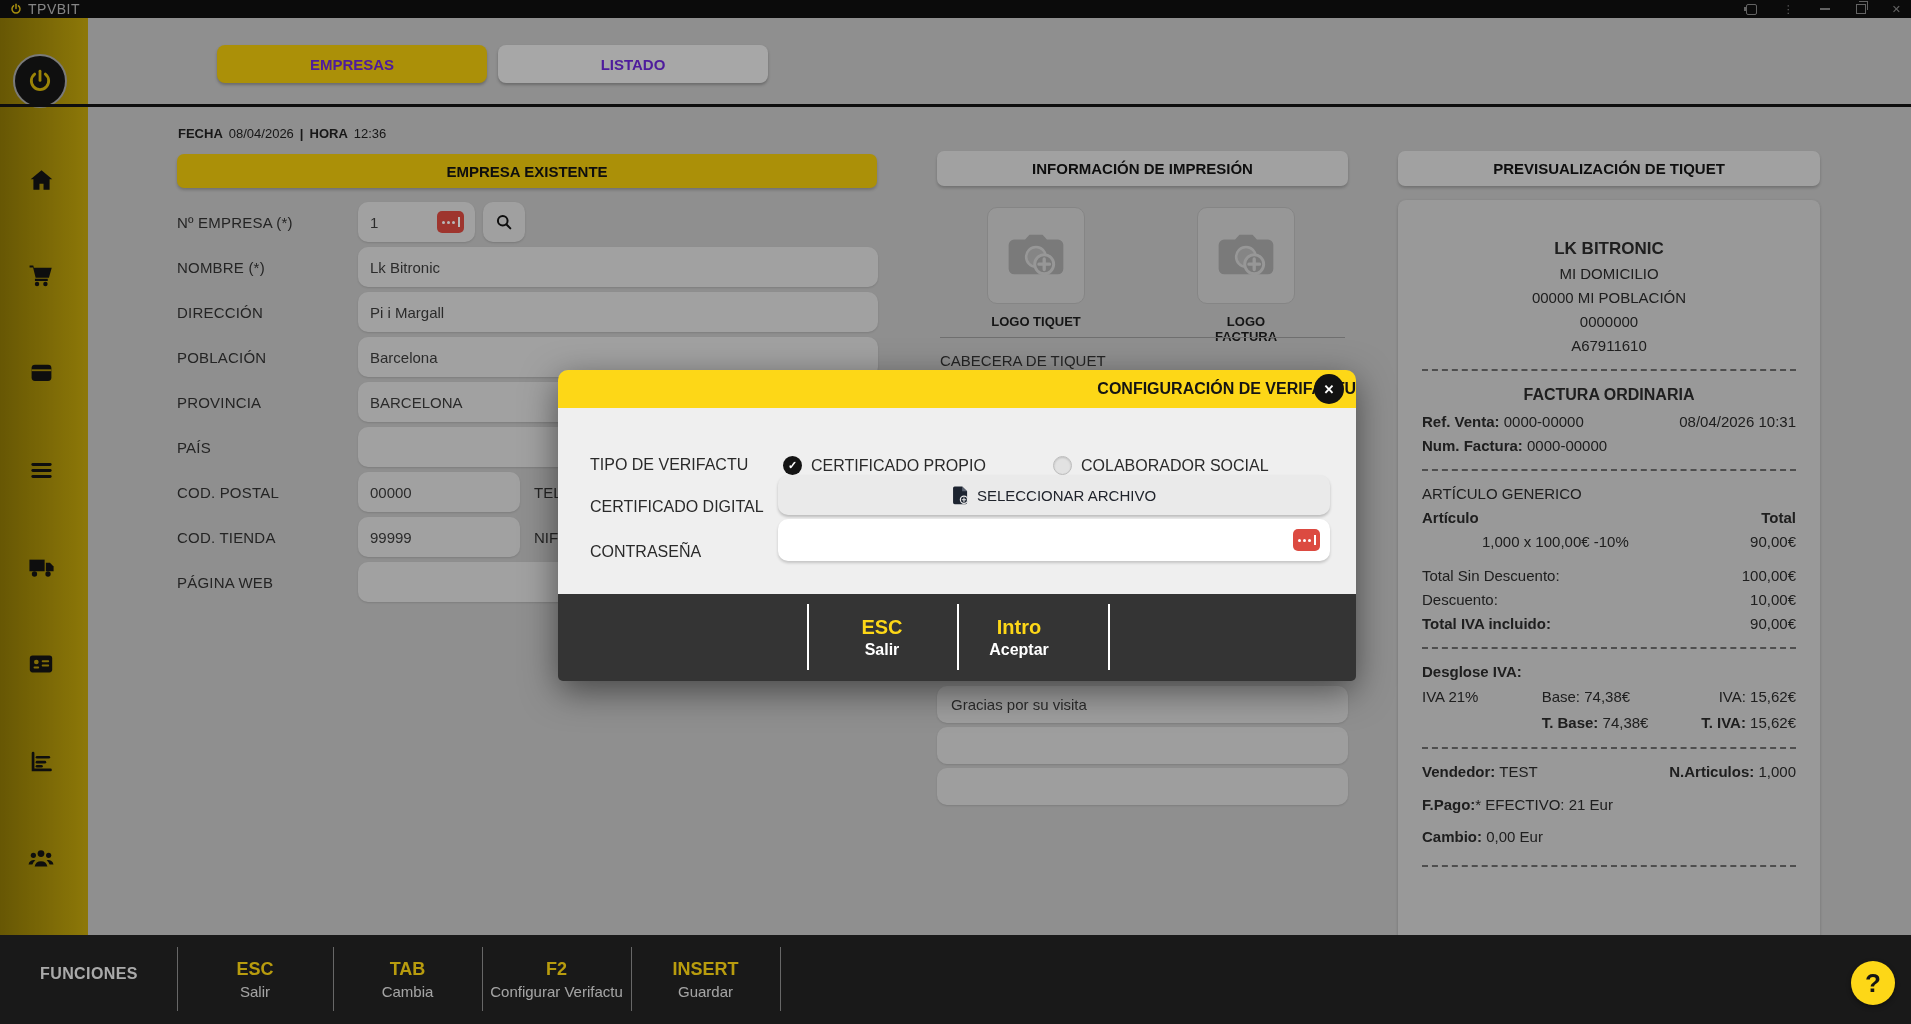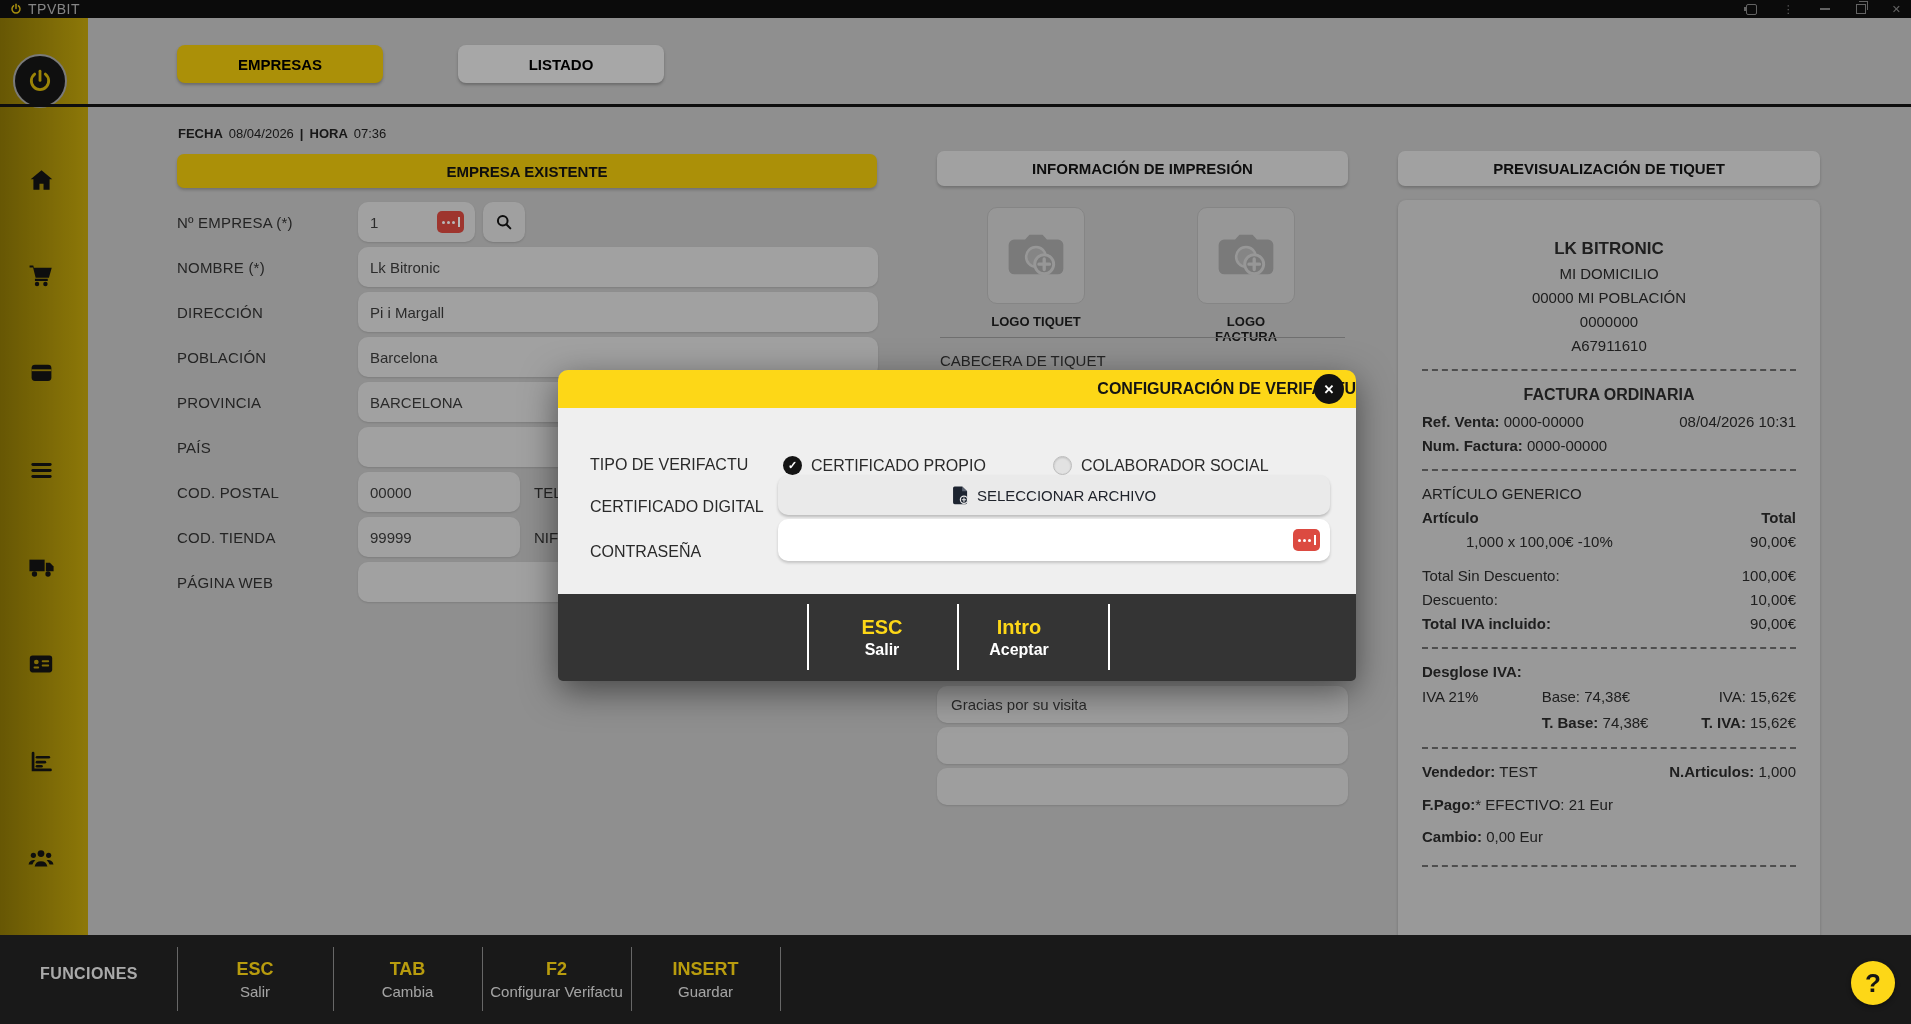--- a/index.html
+++ b/index.html
@@ -25,22 +25,22 @@
   .sidebar{position:absolute;left:0;top:18px;width:88px;height:917px;
     background:linear-gradient(90deg,#8f7906 0%,#c4a70d 100%);z-index:5;}
   .power-btn{position:absolute;left:13px;top:36px;width:54px;height:54px;border-radius:50%;
     background:#161616;border:2px solid #a9a9a9;box-sizing:border-box;
     display:flex;align-items:center;justify-content:center;}
   .s-icon{position:absolute;left:26px;width:30px;height:30px;display:flex;align-items:center;justify-content:center;}
 
   .black-line{position:absolute;left:0;top:104px;width:100%;height:3px;background:#141414;z-index:6;}
 
   
-  .tab{position:absolute;top:45px;width:206px;height:38px;border-radius:8px;
-    display:flex;align-items:center;justify-content:center;font-size:15px;font-weight:bold;color:#000000;}
+  .tab{position:absolute;top:45px;width:270px;height:38px;border-radius:8px;
+    display:flex;align-items:center;justify-content:center;font-size:15px;font-weight:bold;color:#6d28d9;margin-left:40px;}
   .tab-empresas{left:177px;background:#eec80c;box-shadow:0 2px 3px rgba(0,0,0,.25);}
   .tab-listado{left:458px;background:#e8e8e8;box-shadow:0 2px 3px rgba(0,0,0,.25);}
 
   
   .dateline{position:absolute;left:178px;top:126px;font-size:13px;color:#222;display:flex;gap:6px;align-items:center;}
   .dateline .b{font-weight:bold;text-align:right;}
 
   
   .bar{position:absolute;height:34px;border-radius:7px;display:flex;align-items:center;justify-content:center;
     font-weight:bold;font-size:15px;color:#141414;box-shadow:0 2px 3px rgba(0,0,0,.2);}
@@ -79,21 +79,21 @@
   .ticket-card{position:absolute;left:1398px;top:200px;width:422px;height:760px;background:#d4d4d4;
     border-radius:8px;box-shadow:0 1px 3px rgba(0,0,0,.2);padding:36px 24px 0 24px;box-sizing:border-box;
     color:#2b2b2b;font-size:15px;}
   .t-c{text-align:center;line-height:24px;}
   .t-name{font-weight:bold;font-size:17px;line-height:26px;}
   .t-sep{border-top:2px dashed #6d6d6d;margin:11px 0;height:0;}
   .t-row{display:flex;justify-content:space-between;line-height:24px;}
   .t-row .b,.b{font-weight:bold;}
   .t-doc{font-weight:bold;font-size:16px;text-align:center;line-height:26px;margin-bottom:2px;}
   .t-grid{display:grid;grid-template-columns:32% 1fr auto;line-height:26px;}
-  .t-indent{margin-left:44px;}
+  .t-indent{margin-left:60px;}
 
   
   .bottom-bar{position:absolute;left:0;top:935px;width:1911px;height:89px;background:#232323;z-index:10;}
   .funciones{position:absolute;left:40px;top:30px;font-size:16px;font-weight:bold;color:#ececec;letter-spacing:.4px;}
   .bb-sep{position:absolute;top:12px;width:1px;height:64px;background:#8f8f8f;}
   .bb-key{position:absolute;top:0;height:89px;display:flex;flex-direction:column;align-items:center;
     justify-content:center;gap:3px;cursor:pointer;background:none;border:none;}
   .bb-key .k{font-size:18px;font-weight:bold;color:#ffd814;font-family:"Liberation Sans",sans-serif;}
   .bb-key .a{font-size:15px;color:#e3e3e3;}
   .help-btn{position:absolute;left:1851px;top:961px;width:44px;height:44px;border-radius:50%;background:#fdd717;
@@ -229,21 +229,21 @@
   <div class="black-line"></div>
 
   <div class="tab tab-empresas">EMPRESAS</div>
   <div class="tab tab-listado">LISTADO</div>
 
   <div class="dateline">
     <span class="b">FECHA</span>
     <span>08/04/2026</span>
     <span class="b">|</span>
     <span class="b">HORA</span>
-    <span>07:36</span>
+    <span>12:36</span>
   </div>
 
   <div class="bar bar-gold" style="left:177px;top:154px;width:700px;">EMPRESA EXISTENTE</div>
 
   <div class="frow" style="top:202px">
     <span class="lbl">Nº EMPRESA (*)</span>
     <input class="inp inp-num" value="1" style="">
     <span class="kb-icon" style="left:260px;top:9px;">
         <i></i>
         <i></i>

